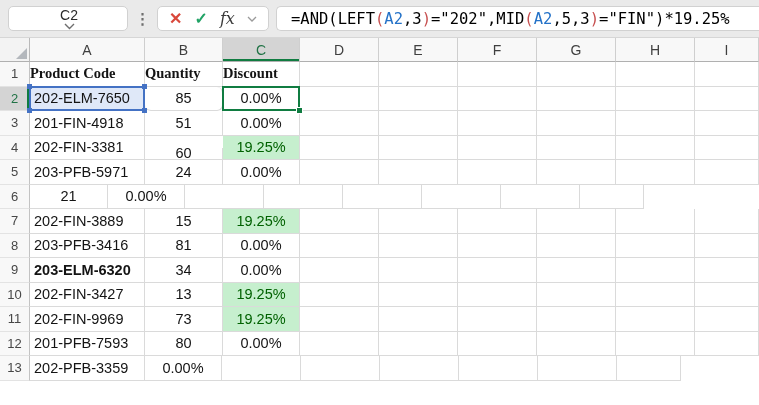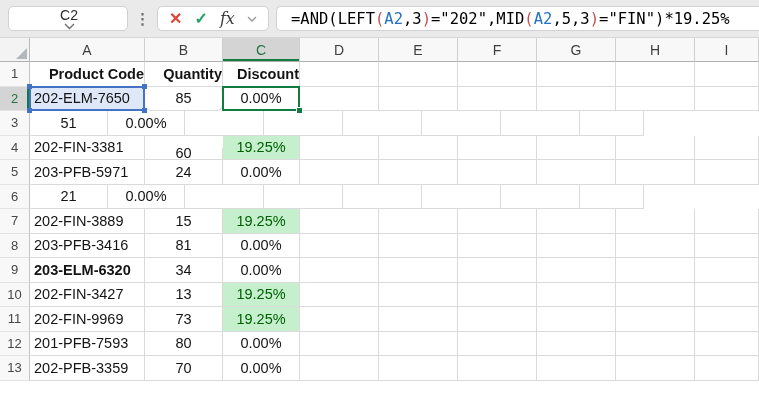--- a/index.html
+++ b/index.html
@@ -43,21 +43,21 @@
   .r { display: flex; height: 24.5px; }
   .rh { width: 30px; display: flex; align-items: center; justify-content: center;
         font-size: 13px; color: #474747; background: #f8f8f8;
         border-right: 1px solid #c3c3c3; border-bottom: 1px solid #e3e3e3; cursor: pointer; }
   .rh.sel { background: #d4d4d4; color: #217346; box-shadow: inset -2px 0 0 #107C41; }
 
   .cell { position: relative; display: flex; align-items: center; justify-content: center;
           font-size: 14.5px; color: #141414; border-right: 1px solid #dadada;
           border-bottom: 1px solid #dadada; cursor: cell; }
   .cell.colA { justify-content: flex-start; padding-left: 4px; }
-  .r.hdr-row .cell { font-weight: bold; justify-content: flex-end; padding-left: 0; }
+  .r.hdr-row .cell { font-weight: bold; justify-content: flex-start; padding-left: 0; font-family: Liberation Serif, serif; }
   .cell.good { background: #C6EFCE; color: #006100; }
   .ct { position: relative; z-index: 2; }
 
   
   .cell.refcell { background: #dfe8f8; }
   .ref-ov { position: absolute; inset: -1px; border: 2px solid #4472C4; z-index: 1;
             pointer-events: none; }
   .hdl { position: absolute; width: 5px; height: 5px; background: #4472C4; z-index: 3; }
   .hdl.tl { left: -3px; top: -3px; }  .hdl.tr { right: -3px; top: -3px; }
   .hdl.bl { left: -3px; bottom: -3px; } .hdl.br { right: -3px; bottom: -3px; }
@@ -150,20 +150,23 @@
           </div>
           <div class="cell" style="width: 79px;"></div>
           <div class="cell" style="width: 79px;"></div>
           <div class="cell" style="width: 79px;"></div>
           <div class="cell" style="width: 79px;"></div>
           <div class="cell" style="width: 79px;"></div>
           <div class="cell" style="width: 64px;"></div>
         </div>
         <div class="r">
           <div class="rh">3</div>
+          <div class="cell colA" style="width: 115px;">
+            <span class="ct">201-FIN-4918</span>
+          </div>
           <div class="cell" style="width: 78px;">
             <span class="ct">51</span>
           </div>
           <div class="cell" style="width: 77px;">
             <span class="ct">0.00%</span>
           </div>
           <div class="cell" style="width: 79px;"></div>
           <div class="cell" style="width: 79px;"></div>
           <div class="cell" style="width: 79px;"></div>
           <div class="cell" style="width: 79px;"></div>
@@ -327,23 +330,20 @@
           <div class="cell" style="width: 79px;"></div>
           <div class="cell" style="width: 79px;"></div>
           <div class="cell" style="width: 79px;"></div>
           <div class="cell" style="width: 64px;"></div>
         </div>
         <div class="r">
           <div class="rh">13</div>
           <div class="cell colA" style="width: 115px;">
             <span class="ct">202-PFB-3359</span>
           </div>
-          <div class="cell" style="width: 78px;">
-            <span class="ct">70</span>
-          </div>
           <div class="cell" style="width: 77px;">
             <span class="ct">0.00%</span>
           </div>
           <div class="cell" style="width: 79px;"></div>
           <div class="cell" style="width: 79px;"></div>
           <div class="cell" style="width: 79px;"></div>
           <div class="cell" style="width: 79px;"></div>
           <div class="cell" style="width: 79px;"></div>
           <div class="cell" style="width: 64px;"></div>
         </div>

